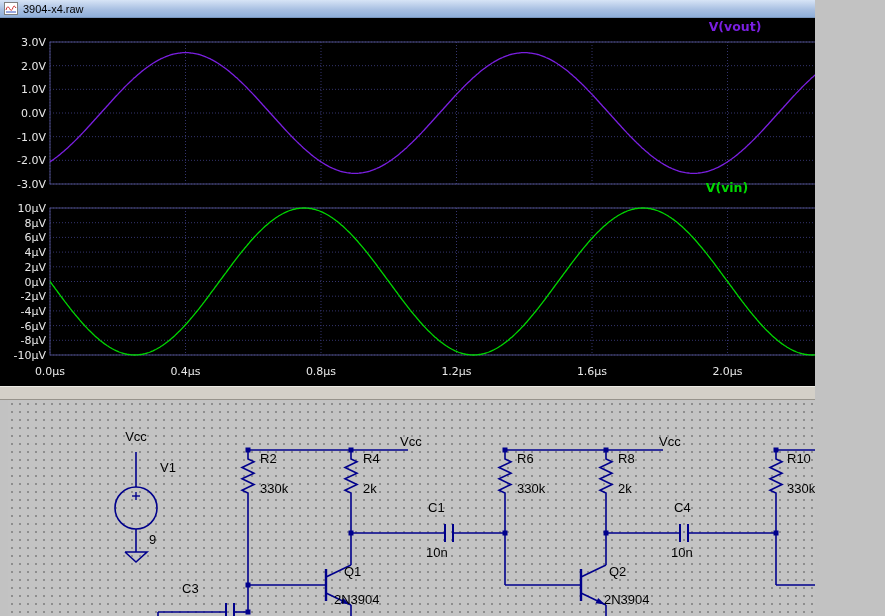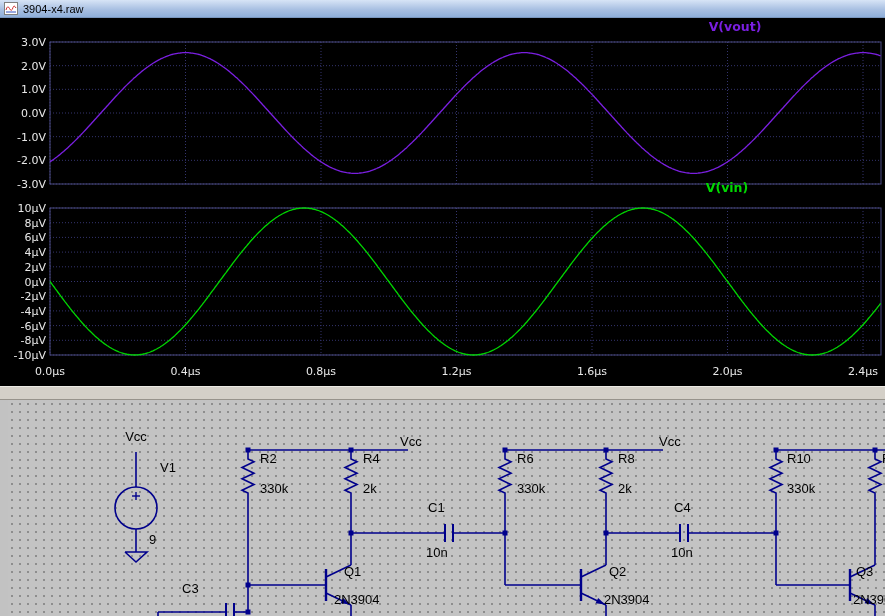--- a/index.html
+++ b/index.html
@@ -1,17 +1,17 @@
 <!DOCTYPE html>
 <html><head>
 <meta charset="utf-8">
 <style>
   * { margin:0; padding:0; box-sizing:border-box; }
   html,body { width:885px; height:616px; overflow:hidden; background:#c2c2c2; }
-  .screen { position:relative; width:885px; height:616px; font-family:"Liberation Sans",sans-serif; overflow:hidden; }
+  .screen { position:relative; width:815px; height:616px; font-family:"Liberation Sans",sans-serif; overflow:hidden; }
 
   .titlebar{
     position:absolute; top:0; left:0; width:885px; height:18px;
     background:linear-gradient(#d7e4f6,#a9c0e2 55%,#8fafd9);
     border-bottom:1px solid #7a96bd;
     display:flex; align-items:center; gap:5px; padding:0 4px;
   }
   .titlebar .title{ font-size:11px; color:#000; }
 
   .plotwin{ position:absolute; top:18px; left:0; width:885px; height:368px; background:#000; }

